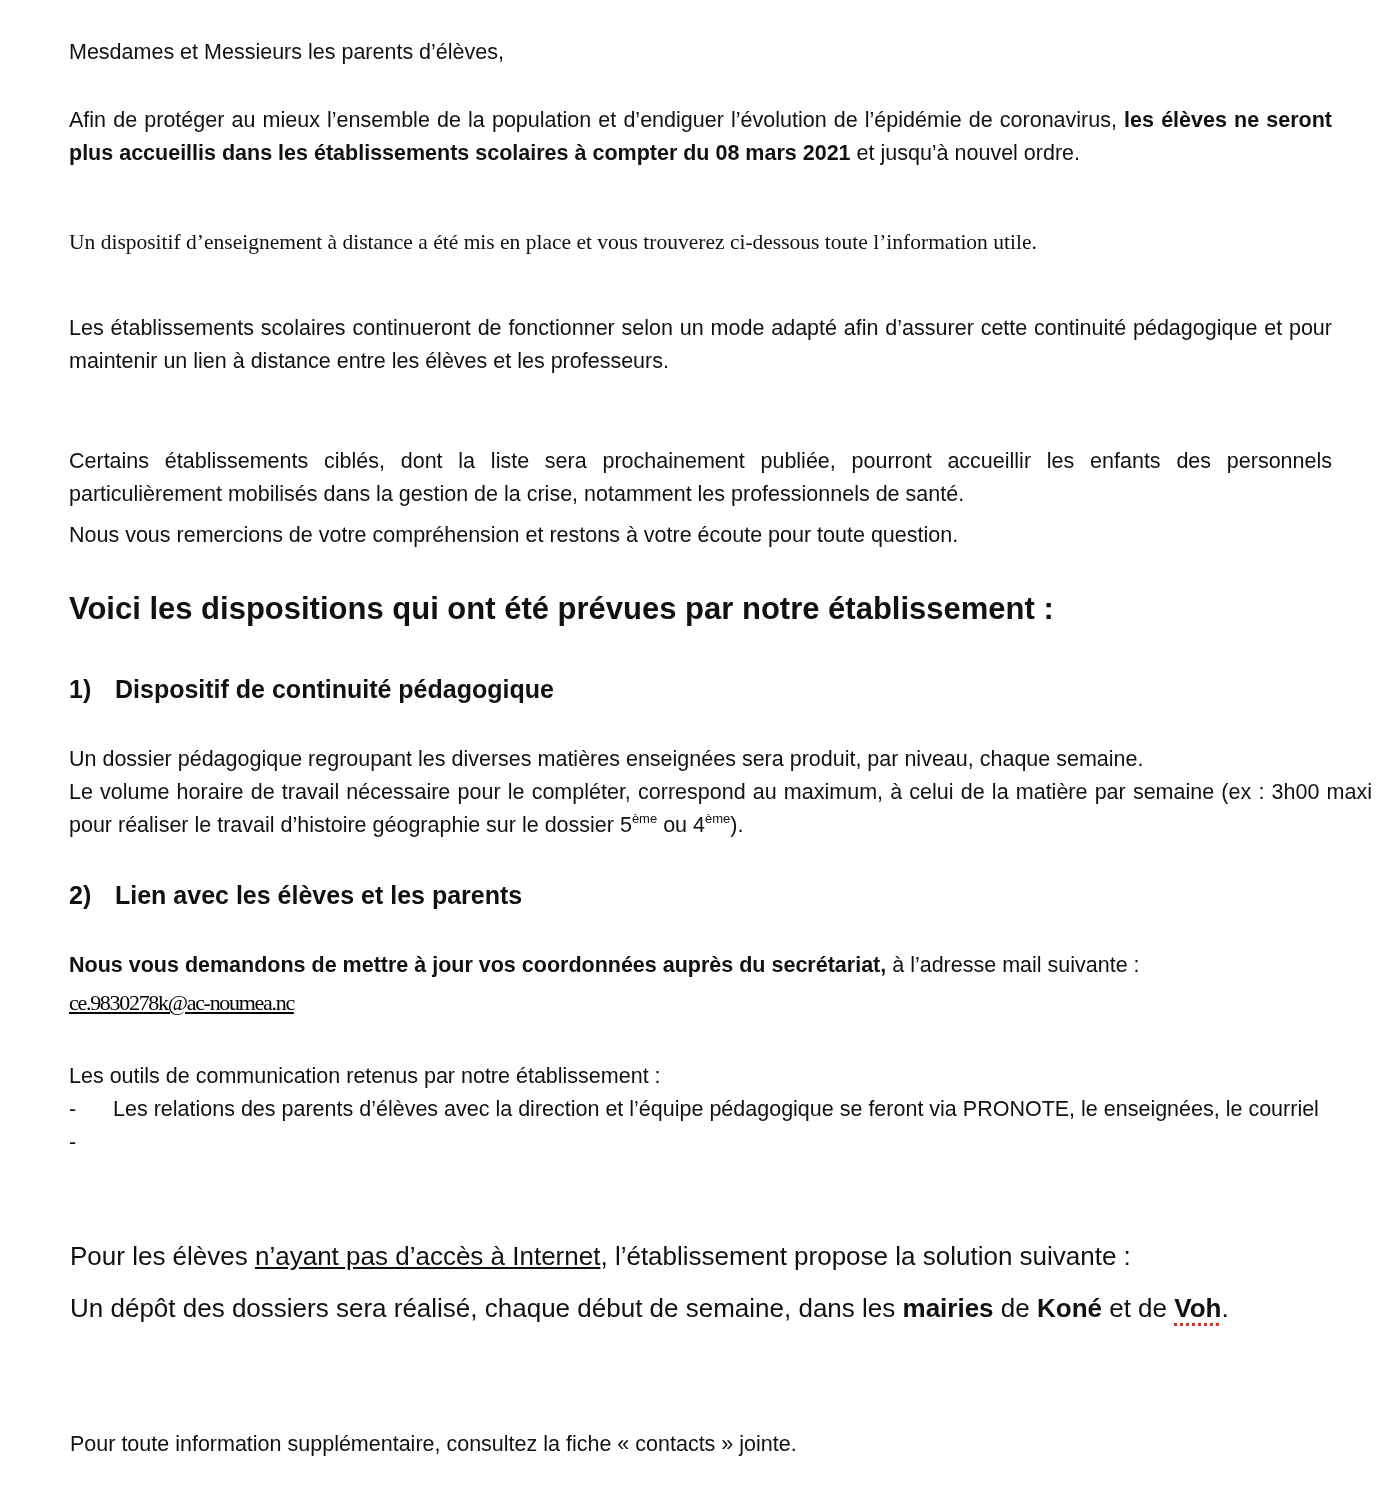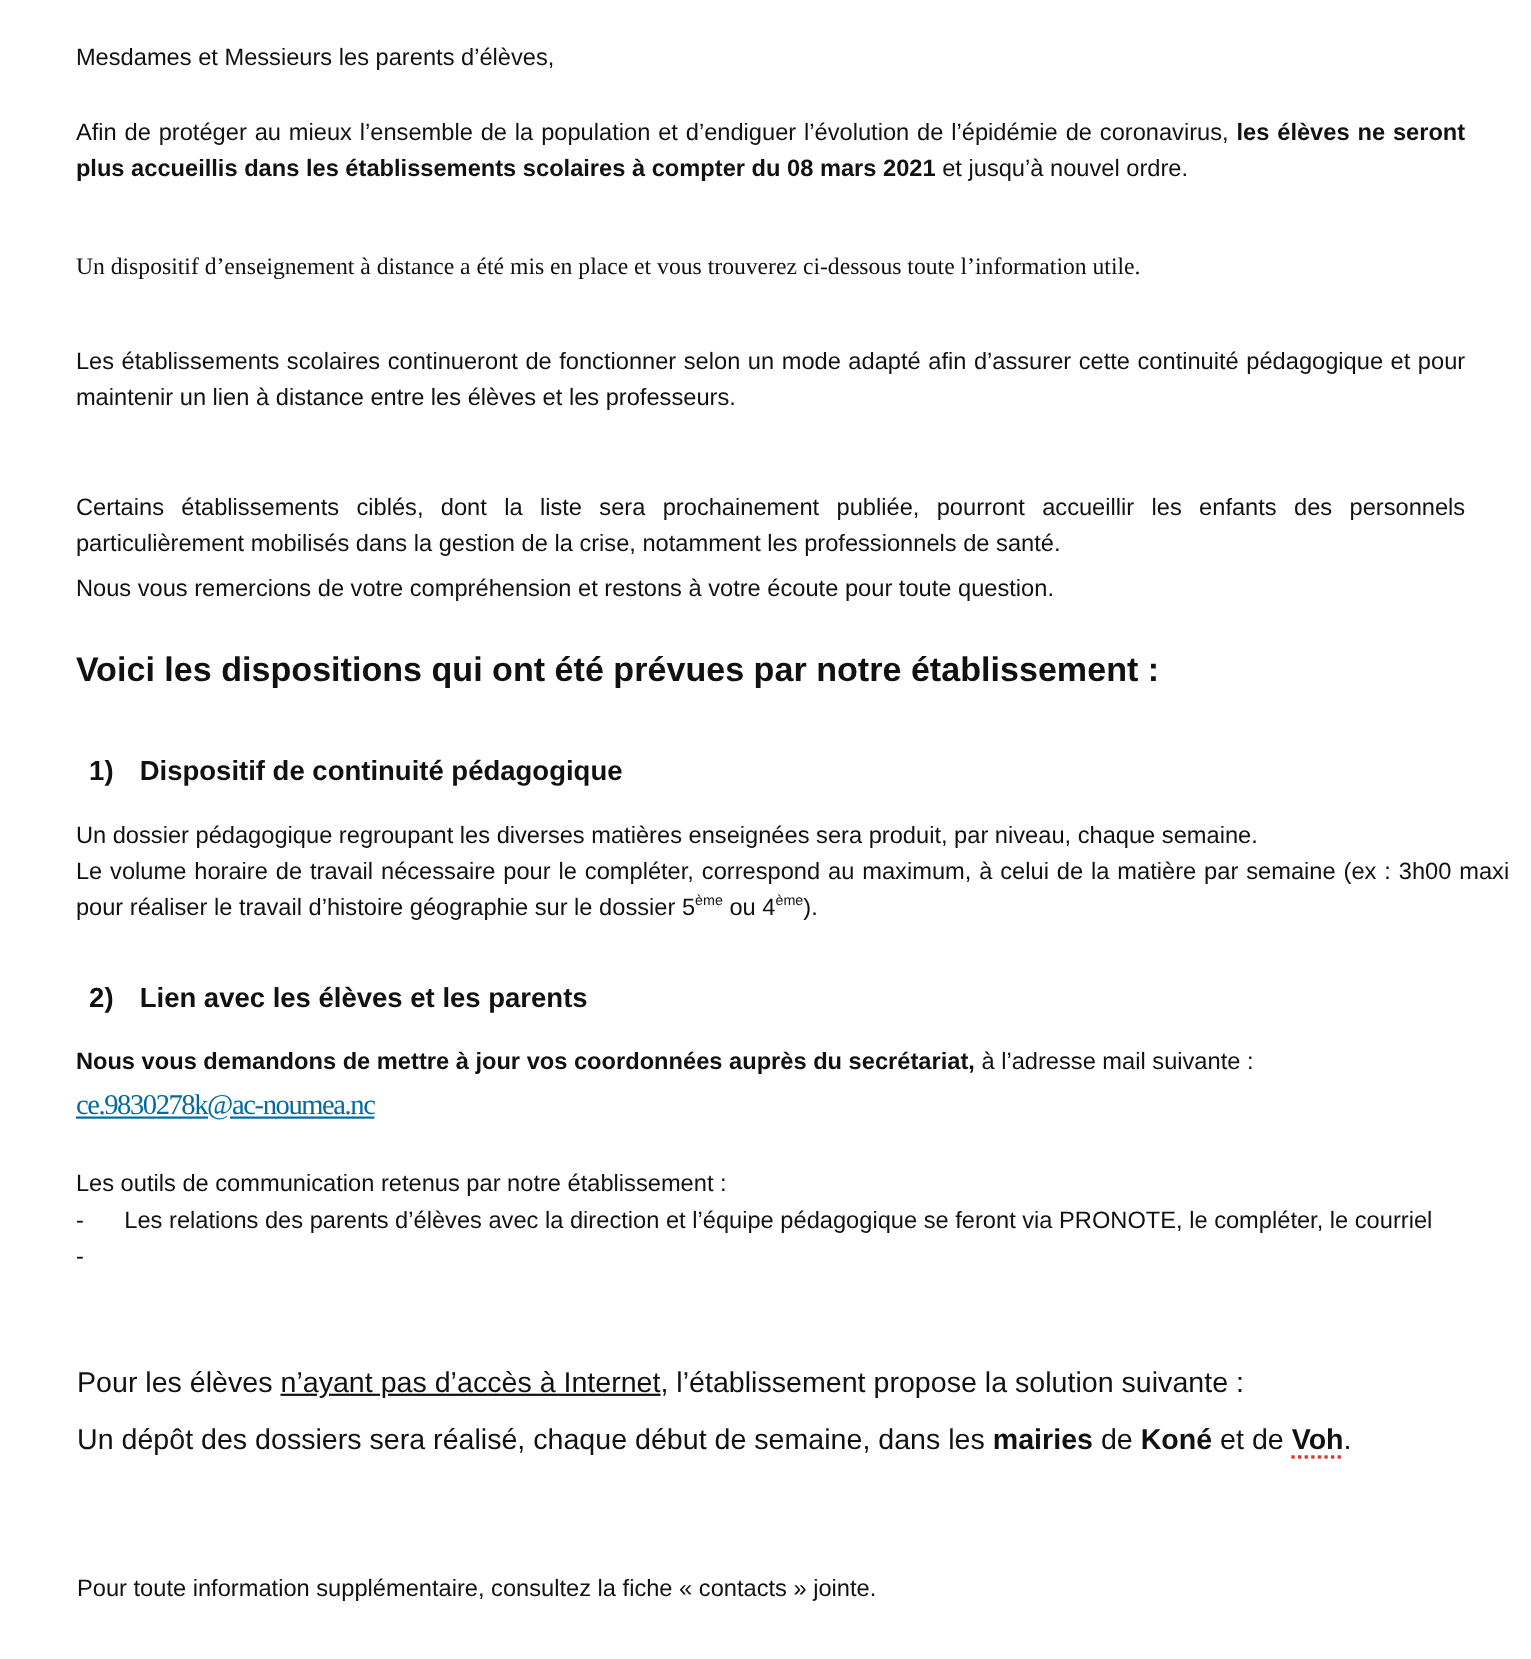--- a/index.html
+++ b/index.html
@@ -13,27 +13,27 @@
     margin: 0;
   }
   .p.wide { width: 1303px; }
   b { font-weight: bold; }
   .h1 {
     position: absolute; left: 69px; top: 588px;
     font-size: 31px; font-weight: bold; line-height: 42px; margin: 0;
   }
   .h2 {
     position: absolute; left: 69px;
-    font-size: 25px; font-weight: bold; line-height: 34px; margin: 12px;
+    font-size: 25px; font-weight: bold; line-height: 34px; margin: 0;
   }
   .h2 .num { display: inline-block; width: 46px; }
   .link {
     position: absolute; left: 69px; top: 990px;
-    font-family: "Liberation Serif", serif; font-size: 26px;
-    color: #0369a1; text-decoration: underline; letter-spacing: -1.3px;
+    font-family: "Liberation Serif", serif; font-size: 22px;
+    color: #000000; text-decoration: underline; letter-spacing: -1.3px;
   }
   .bullets { position: absolute; left: 69px; top: 1093px; width: 1263px; margin: 0; padding: 0; list-style: none; }
   .bullets li {
     position: relative; padding-left: 44px; font-size: 21.5px; line-height: 33px; text-align: justify;
   }
   .bullets li .dash { position: absolute; left: 0; top: 0; }
   .big { font-size: 26px; line-height: 43px; }
   .u { text-decoration: underline; }
   .squiggle {
     text-decoration: underline dotted #e0302a; text-decoration-thickness: 3px; text-underline-offset: 6px;
@@ -76,21 +76,21 @@
   <b>Nous vous demandons de mettre à jour vos coordonnées auprès du secrétariat,</b><span> à l’adresse mail suivante :</span>
 </p>
 
 <a class="link" title="ce.9830278k@ac-noumea.nc">ce.9830278k@ac-noumea.nc</a>
 
 <p class="p" style="top:1060px;">Les outils de communication retenus par notre établissement :</p>
 
 <ul class="bullets">
   <li>
     <span class="dash">-</span>
-    <span>Les relations des parents d’élèves avec la direction et l’équipe pédagogique se feront via PRONOTE, le compléter, le courriel</span>
+    <span>Les relations des parents d’élèves avec la direction et l’équipe pédagogique se feront via PRONOTE, le enseignées, le courriel</span>
   </li>
   <li>
     <span class="dash">-</span>
   </li>
 </ul>
 
 <p class="p big" style="top:1235px; left:70px;">
   <span>Pour les élèves </span><span class="u">n’ayant pas d’accès à Internet</span><span>, l’établissement propose la solution suivante :</span>
 </p>
 

